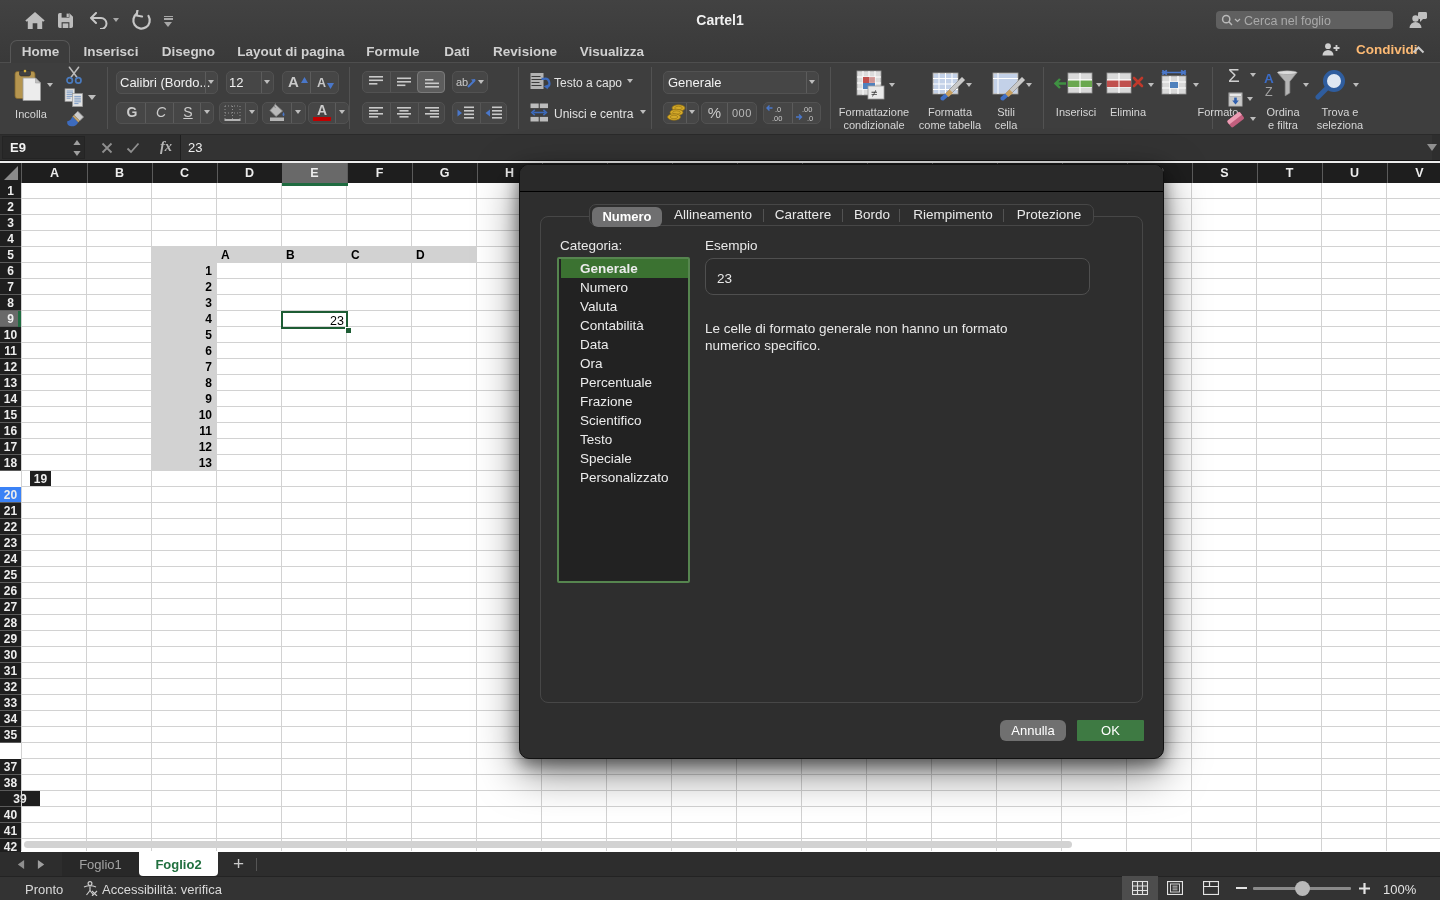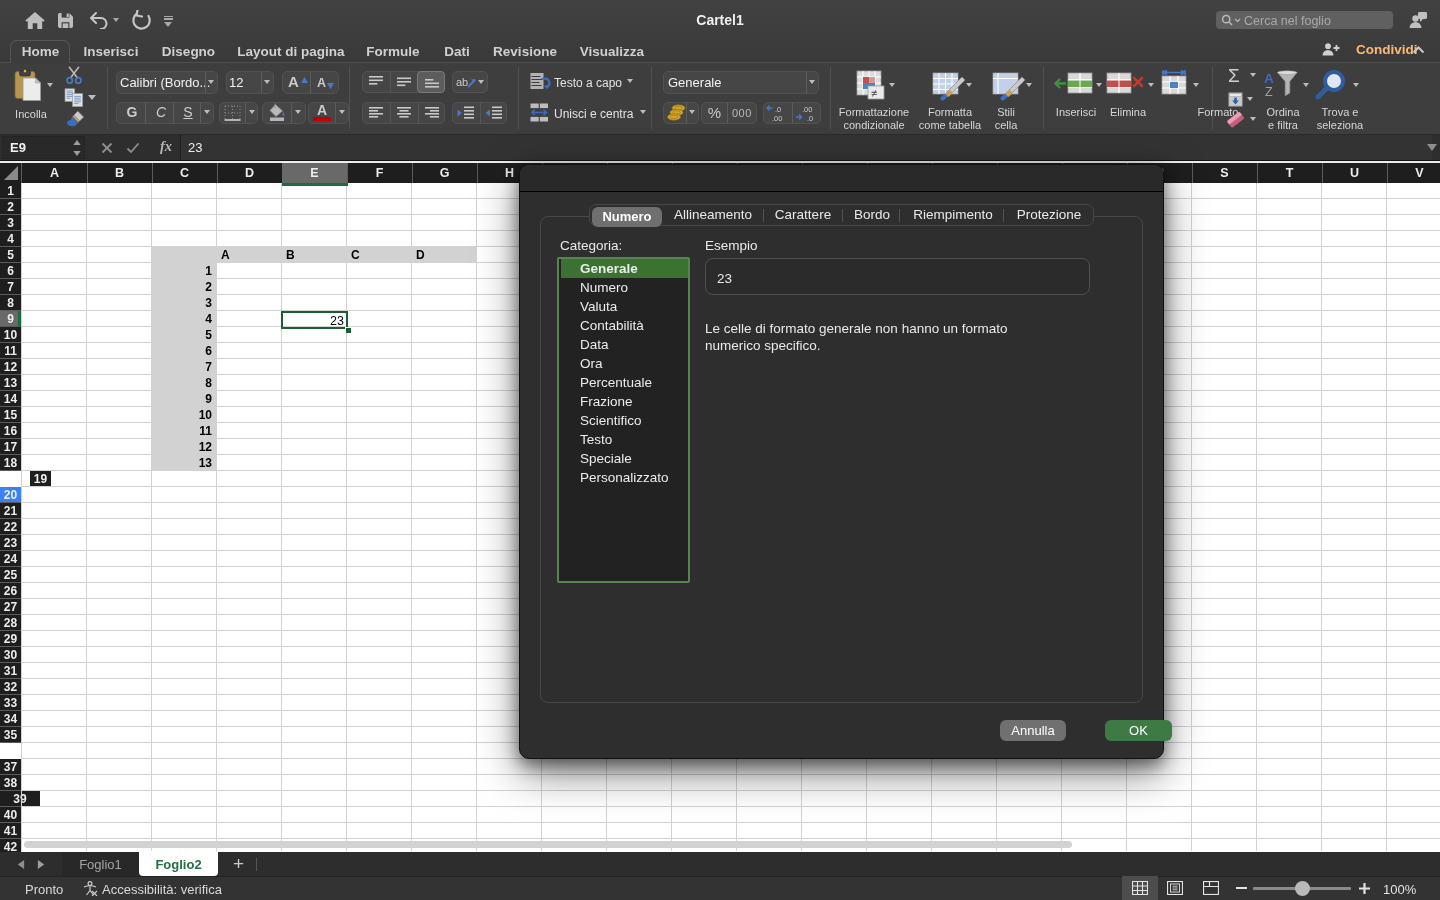--- a/index.html
+++ b/index.html
@@ -634,13 +634,13 @@
 <div class="li" style="top:133px;">Frazione</div>
 <div class="li" style="top:152px;">Scientifico</div>
 <div class="li" style="top:171px;">Testo</div>
 <div class="li" style="top:190px;">Speciale</div>
 <div class="li" style="top:209px;">Personalizzato</div>
 </div>
 <div class="abs" style="left:185px;top:93px;width:385px;height:37px;background:#2b2b2b;border:1px solid #4f4f4f;border-radius:8px;"></div>
 <div class="dtxt" style="left:197px;top:106px;">23</div>
 <div class="dtxt" style="left:185px;top:156px;width:400px;line-height:16.5px;">Le celle di formato generale non hanno un formato<br>numerico specifico.</div>
 <div class="abs" style="left:480px;top:555px;width:66px;height:21px;background:#707070;border-radius:6px;text-align:center;line-height:21px;font-size:13px;color:#ffffff;">Annulla</div>
-<div class="abs" style="left:557px;top:555px;width:67px;height:21px;background:#3e7a43;border-radius:6px;text-align:center;line-height:21px;font-size:13px;color:#ffffff;margin-left:28px;">OK</div>
+<div class="abs" style="left:557px;top:555px;width:67px;height:21px;background:#3e7a43;border-radius:1px;text-align:center;line-height:21px;font-size:13px;color:#ffffff;">OK</div>
 </div>
 </body></html>

